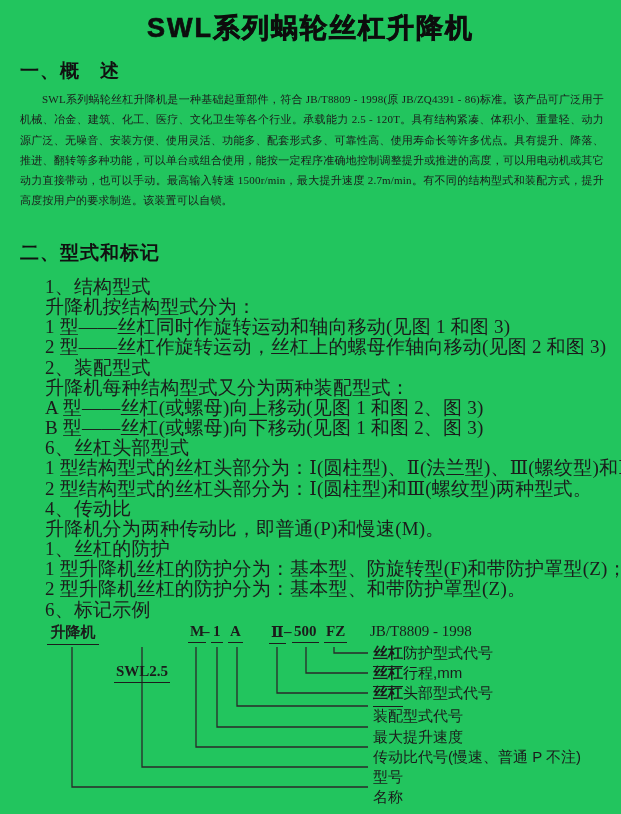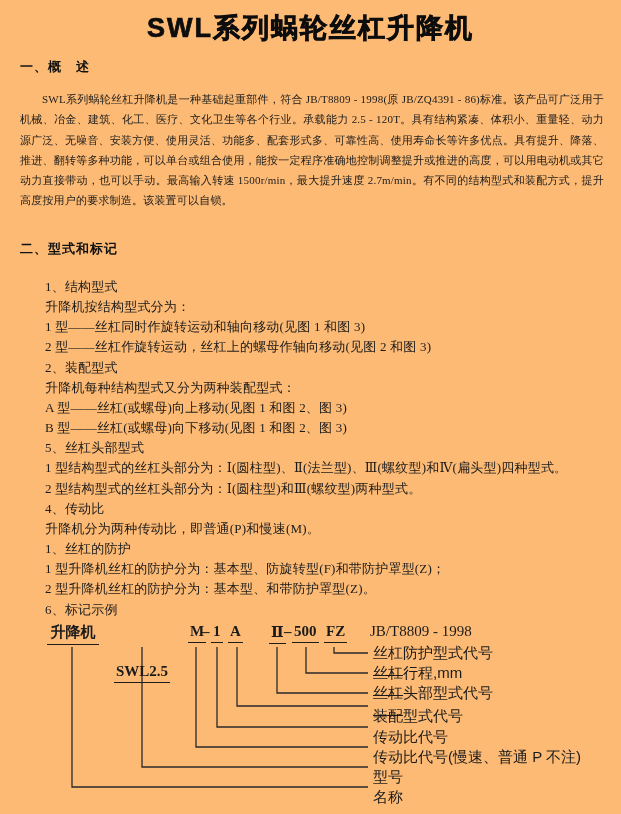--- a/index.html
+++ b/index.html
@@ -6,56 +6,56 @@
   body {
     width: 621px; height: 814px;
     background: #f3f3f1;
     font-family: "Liberation Serif", "DejaVu Serif", serif;
     color: #1b1b1b;
     -webkit-font-smoothing: antialiased;
   }
   .page {
     position: relative;
     width: 621px; height: 814px;
-    background: #fdba74;
+    background: #22c55e;
     overflow: hidden;
   }
   .doc-title {
     position: absolute; top: 10px; left: 0; right: 0;
     margin: 0;
     text-align: center;
     font-family: "Liberation Sans", "DejaVu Sans", sans-serif;
     font-size: 27px; font-weight: 900;
     letter-spacing: 2px;
     color: #0d0d0d;
     -webkit-text-stroke: 0.7px #0d0d0d;
   }
   .sec-heading {
     position: absolute; left: 20px;
     margin: 0;
     font-family: "Liberation Sans", "DejaVu Sans", sans-serif;
-    font-size: 13px; font-weight: 700;
+    font-size: 19px; font-weight: 700;
     letter-spacing: 1px;
     color: #111;
   }
   #sec1-heading { top: 58px; }
   #sec2-heading { top: 240px; }
   .overview-para {
     position: absolute; top: 89px; left: 20px;
     width: 584px;
     margin: 0;
     font-size: 11px; line-height: 20.3px;
     text-align: justify;
     text-indent: 2em;
     letter-spacing: 0.2px;
   }
   .types-list {
     position: absolute; top: 277px; left: 45px;
     width: 560px;
-    font-size: 13px; line-height: 20.15px;
+    font-size: 19px; line-height: 20.15px;
     letter-spacing: 0.2px;
   }
   .types-list .li { white-space: nowrap; }
   
   .marking {
     position: absolute; top: 622px; left: 0;
     width: 621px; height: 192px;
     font-size: 15px;
   }
   .marking svg { position: absolute; top: 0; left: 0; }
@@ -71,21 +71,22 @@
   .dash { position: absolute; top: 1px; font-weight: 600; }
   .standard { position: absolute; top: 1px; left: 370px; white-space: nowrap; }
   .mlabel {
     position: absolute; left: 373px;
     line-height: 20px; white-space: nowrap;
     font-family: "Liberation Sans", "DejaVu Sans", sans-serif;
     font-size: 15px;
   }
   .mlabel .u {
     border-bottom: 1.4px solid #1c1c1c;
-    padding-bottom: 14px;
+    padding-bottom: 5px;
+    font-weight: bold;
   }
   
   #code-0 { left: 47px;  min-width: 48px; }
   #code-1 { left: 114px; min-width: 46px; margin-top: 40px; }
   #code-2 { left: 188px; }
   #dash-1 { left: 202px; }
   #code-3 { left: 211px; }
   #code-4 { left: 228px; }
   #code-5 { left: 269px; }
   #dash-2 { left: 284px; }
@@ -116,21 +117,21 @@
 
   <div class="types-list">
     <div class="li">1、结构型式</div>
     <div class="li">升降机按结构型式分为：</div>
     <div class="li">1 型——丝杠同时作旋转运动和轴向移动(见图 1 和图 3)</div>
     <div class="li">2 型——丝杠作旋转运动，丝杠上的螺母作轴向移动(见图 2 和图 3)</div>
     <div class="li">2、装配型式</div>
     <div class="li">升降机每种结构型式又分为两种装配型式：</div>
     <div class="li">A 型——丝杠(或螺母)向上移动(见图 1 和图 2、图 3)</div>
     <div class="li">B 型——丝杠(或螺母)向下移动(见图 1 和图 2、图 3)</div>
-    <div class="li">5、丝杠头部型式</div>
+    <div class="li">6、丝杠头部型式</div>
     <div class="li">1 型结构型式的丝杠头部分为：Ⅰ(圆柱型)、Ⅱ(法兰型)、Ⅲ(螺纹型)和Ⅳ(扁头型)四种型式。</div>
     <div class="li">2 型结构型式的丝杠头部分为：Ⅰ(圆柱型)和Ⅲ(螺纹型)两种型式。</div>
     <div class="li">4、传动比</div>
     <div class="li">升降机分为两种传动比，即普通(P)和慢速(M)。</div>
     <div class="li">1、丝杠的防护</div>
     <div class="li">1 型升降机丝杠的防护分为：基本型、防旋转型(F)和带防护罩型(Z)；</div>
     <div class="li">2 型升降机丝杠的防护分为：基本型、和带防护罩型(Z)。</div>
     <div class="li">6、标记示例</div>
   </div>
 
@@ -167,21 +168,21 @@
     <div class="mlabel" id="mlabel-6">
       <span class="u">丝杠</span><span>行程,mm</span>
     </div>
     <div class="mlabel" id="mlabel-5">
       <span class="u">丝杠</span><span>头部型式代号</span>
     </div>
     <div class="mlabel" id="mlabel-4">
       <span>装配型式代号</span>
     </div>
     <div class="mlabel" id="mlabel-3">
-      <span>传动比代号</span>
+      <span>最大提升速度</span>
     </div>
     <div class="mlabel" id="mlabel-2">
       <span>传动比代号(慢速、普通 P 不注)</span>
     </div>
     <div class="mlabel" id="mlabel-1">
       <span>型号</span>
     </div>
     <div class="mlabel" id="mlabel-0">
       <span>名称</span>
     </div>

